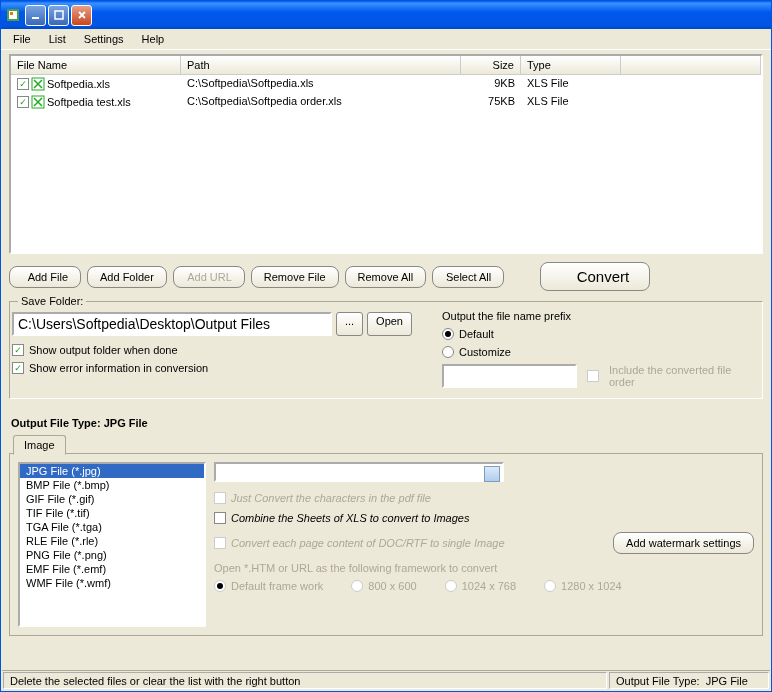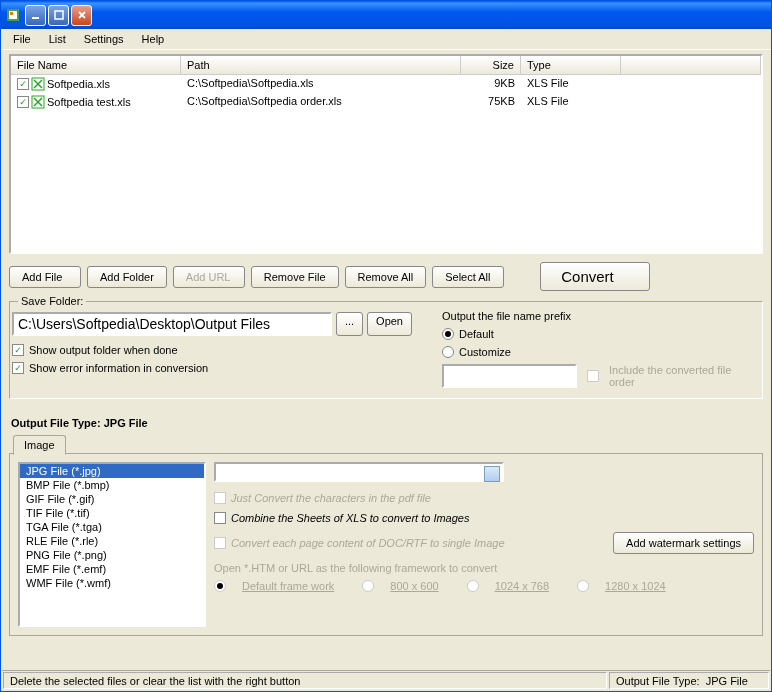--- a/index.html
+++ b/index.html
@@ -21,21 +21,21 @@
 .col-path { width: 280px; }
 .col-size { width: 60px; text-align: right; }
 .col-type { width: 100px; }
 .col-last { flex: 1; }
 .fl-row { display: flex; padding: 1px 0; }
 .fl-row > div { padding: 1px 6px; }
 .fl-row .col-name { display: flex; align-items: center; gap: 2px; }
 .chk { width: 12px; height: 12px; border: 1px solid #888; background: #fff; display: inline-flex; align-items: center; justify-content: center; font-size: 9px; color: #21a121; }
 .xls-icon { width: 14px; height: 14px; display: inline-block; }
 .btn-row { display: flex; gap: 6px; margin-bottom: 10px; align-items: center; }
-.btn { background: linear-gradient(to bottom, #fff, #ece9d8); border: 1px solid #888; border-radius: 3px; padding: 4px 12px; cursor: pointer; min-width: 72px; text-align: left; }
+.btn { background: linear-gradient(to bottom, #fff, #ece9d8); border: 1px solid #888; border-radius: 8px; padding: 4px 12px; cursor: pointer; min-width: 72px; text-align: right; }
 .btn.disabled { color: #aca899; cursor: default; }
 .btn.convert { font-size: 15px; font-weight: normal; min-width: 110px; padding: 5px 20px; margin-left: 30px; }
 .groupbox { border: 1px solid #fff; border-top-color: #aca899; border-left-color: #aca899; padding: 8px 2px 10px; margin-bottom: 18px; position: relative; }
 .groupbox-title { position: absolute; top: -7px; left: 8px; background: #ece9d8; padding: 0 3px; }
 .save-row { display: flex; gap: 30px; }
 .save-left { flex: 0 0 400px; }
 .save-right { flex: 1; }
 .path-row { display: flex; gap: 4px; margin: 2px 0 8px; }
 .text-input { border: 2px inset #fff; background: #fff; padding: 2px 4px; flex: 1; font-size: 14px; }
 .small-btn { background: linear-gradient(to bottom, #fff, #ece9d8); border: 1px solid #888; border-radius: 3px; padding: 2px 8px; cursor: pointer; }
@@ -53,21 +53,21 @@
 .tab-panel { border: 1px solid #aca899; background: #ece9d8; padding: 8px; display: flex; gap: 8px; }
 .format-list { border: 2px inset #fff; background: #fff; width: 188px; height: 165px; overflow-y: auto; }
 .format-item { padding: 1px 6px; cursor: pointer; }
 .format-item.selected { background: #316ac5; color: #fff; }
 .options-col { flex: 1; }
 .combo { border: 2px inset #fff; background: #fff; width: 290px; height: 20px; display: flex; align-items: center; padding: 0 2px; margin-bottom: 10px; position: relative; }
 .combo::after { content: ''; position: absolute; right: 2px; top: 2px; width: 14px; height: 14px; background: linear-gradient(to bottom, #dbeaf9, #b0cdf0); border: 1px solid #7b9ebd; }
 .opt-check { display: flex; align-items: flex-start; gap: 5px; margin: 8px 0; font-style: italic; }
 .opt-row { display: flex; align-items: center; justify-content: space-between; margin: 8px 0; }
 .frame-row { display: flex; gap: 28px; margin-top: 6px; }
-.frame-opt { display: flex; align-items: center; gap: 16px; text-decoration: underline; }
+.frame-opt { display: flex; align-items: center; gap: 5px; }
 .statusbar { display: flex; border-top: 1px solid #aca899; background: #ece9d8; position: absolute; bottom: 1px; left: 1px; right: 1px; height: 20px; }
 .status-left { flex: 1; border: 1px inset #fff; padding: 2px 6px; margin: 1px; }
 .status-right { width: 160px; border: 1px inset #fff; padding: 2px 6px; margin: 1px; }
 </style>
 </head>
 <body>
 
 <div class="window" style="width:772px;height:692px;position:relative;">
   <div class="titlebar">
     <span class="titlebar-icon">

